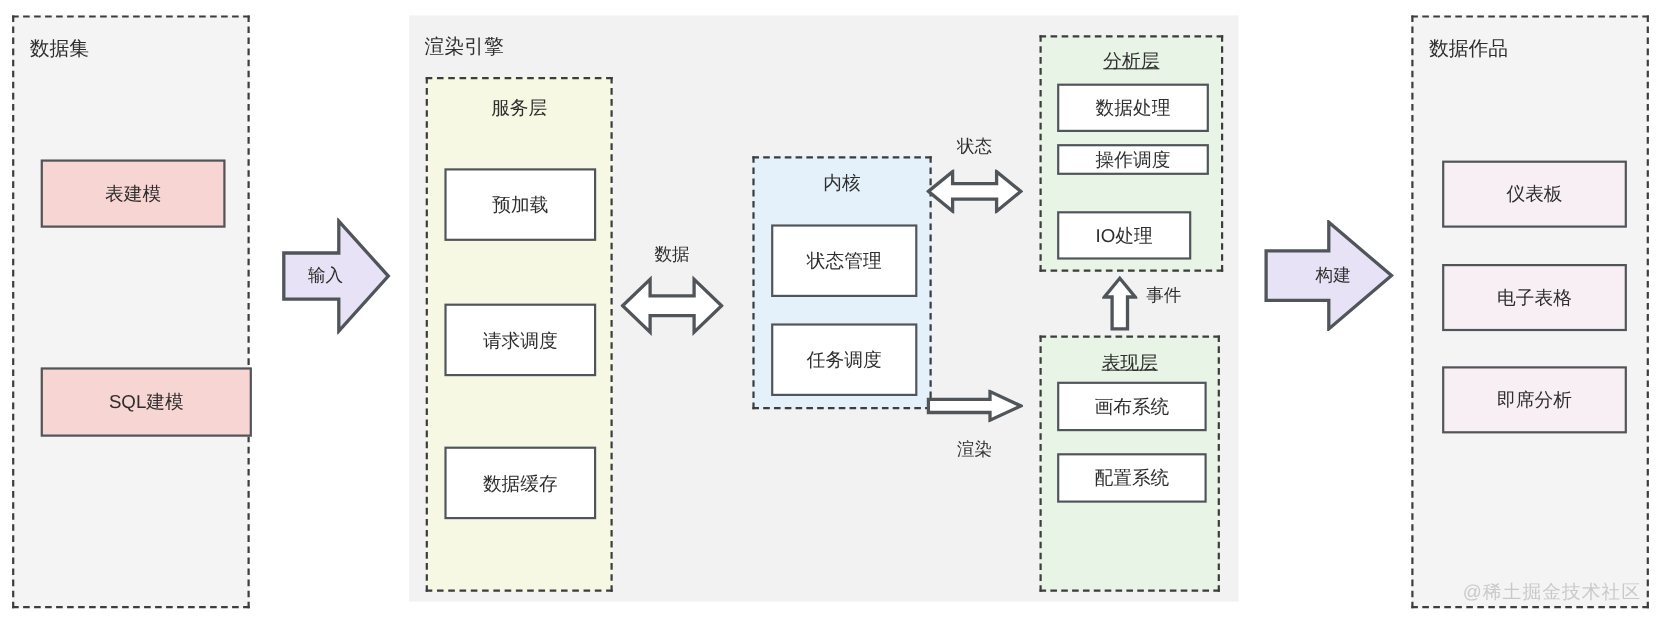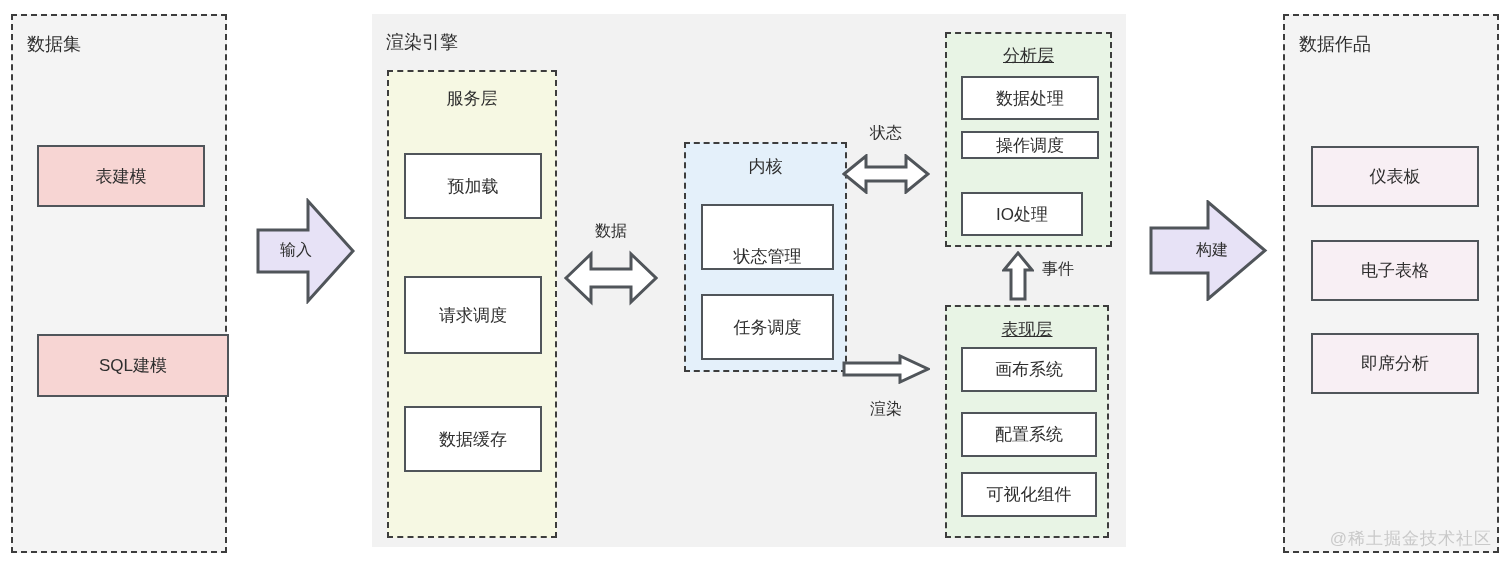--- a/index.html
+++ b/index.html
@@ -56,36 +56,36 @@
 
   <div class="abs engine-panel" style="left:372px;top:14px;width:754px;height:533px;">
     <div class="abs panel-title" style="left:14px;top:16px;">渲染引擎</div>
   </div>
 
   <div class="abs layer yellow" style="left:387px;top:70px;width:170px;height:468px;">
     <div class="layer-title" style="padding-top:15px;">服务层</div>
     <div class="abs node node-white" style="left:15px;top:81px;width:138px;height:66px;">
       <span>预加载</span>
     </div>
-    <div class="abs node node-white" style="left:15px;top:204px;width:138px;height:78px;">
+    <div class="abs node node-white" style="left:15px;top:204px;width:138px;height:66px;">
       <span>请求调度</span>
     </div>
     <div class="abs node node-white" style="left:15px;top:334px;width:138px;height:66px;">
       <span>数据缓存</span>
     </div>
   </div>
 
   <div class="abs arrow-label" style="left:564px;top:221px;width:94px;">数据</div>
   <svg class="abs" style="left:564px;top:250px;" width="94" height="56" viewBox="0 0 94 56">
     <polygon class="fill-white" points="2,28 27,4 27,19 67,19 67,4 92,28 67,52 67,37 27,37 27,52"></polygon>
   </svg>
 
   <div class="abs layer blue" style="left:665px;top:142px;width:163px;height:230px;margin-left:19px;">
     <div class="layer-title" style="padding-top:11px;">内核</div>
-    <div class="abs node node-white" style="left:15px;top:60px;width:133px;height:66px;align-items:flex-end;">
+    <div class="abs node node-white" style="left:15px;top:60px;width:133px;height:66px;">
       <span>状态管理</span>
     </div>
     <div class="abs node node-white" style="left:15px;top:150px;width:133px;height:66px;">
       <span>任务调度</span>
     </div>
   </div>
 
   <div class="abs arrow-label" style="left:842px;top:123px;width:88px;">状态</div>
   <svg class="abs" style="left:842px;top:154px;" width="88" height="40" viewBox="0 0 88 40">
     <polygon class="fill-white" points="2,20 24,2 24,13 64,13 64,2 86,20 64,38 64,27 24,27 24,38"></polygon>
@@ -110,23 +110,20 @@
   <div class="abs arrow-label" style="left:1042px;top:259px;">事件</div>
 
   <div class="abs layer green" style="left:945px;top:305px;width:164px;height:233px;">
     <div class="layer-title" style="padding-top:11px;">表现层</div>
     <div class="abs node node-white" style="left:14px;top:40px;width:136px;height:45px;">
       <span>画布系统</span>
     </div>
     <div class="abs node node-white" style="left:14px;top:105px;width:136px;height:45px;">
       <span>配置系统</span>
     </div>
-    <div class="abs node node-white" style="left:14px;top:165px;width:136px;height:45px;">
-      <span>可视化组件</span>
-    </div>
   </div>
 
   <svg class="abs" style="left:842px;top:354px;" width="88" height="30" viewBox="0 0 88 30">
     <polygon class="fill-white" points="2,9 58,9 58,2 86,15 58,28 58,21 2,21"></polygon>
   </svg>
   <div class="abs arrow-label" style="left:842px;top:399px;width:88px;">渲染</div>
 
   <svg class="abs" style="left:1149px;top:200px;" width="119" height="101" viewBox="0 0 119 101">
     <polygon class="fill-lavender" points="2,28 59,28 59,2 116,50.5 59,99 59,73 2,73"></polygon>
   </svg>

